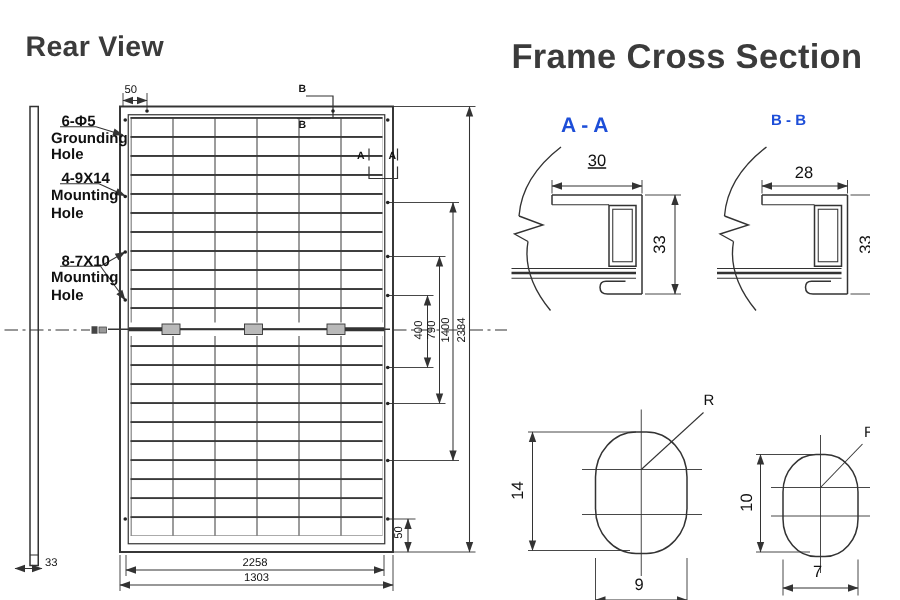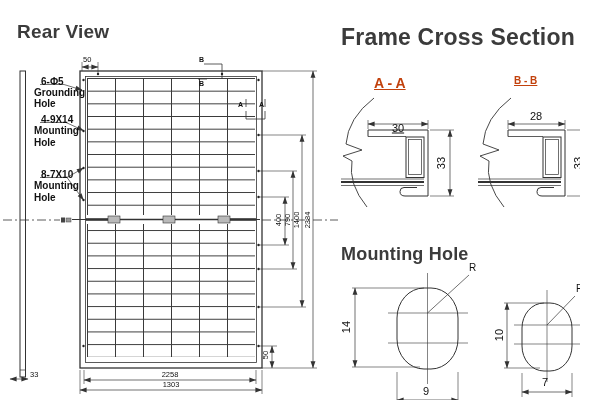--- a/index.html
+++ b/index.html
@@ -4,21 +4,21 @@
 <style>
   html,body{margin:0;padding:0;}
   #stage{
     position:relative; width:580px; height:400px; background:#ffffff;
     font-family:"Liberation Sans", sans-serif; overflow:hidden;
     color:#1a1a1a;
     margin-top:16px;
   }
   .abs{position:absolute;}
   .title{font-weight:bold; color:#3b3b3b; letter-spacing:.2px; white-space:nowrap;}
-  .sec-title{font-weight:bold; color:#c2410c; white-space:nowrap;text-decoration:underline;}
+  .sec-title{font-weight:bold; color:#1d4ed8; white-space:nowrap;}
   .t{position:absolute; font-size:7.5px; line-height:1; white-space:nowrap; color:#111;}
   .tc{transform:translate(-50%,-50%);}
   .tr{transform:translate(-50%,-50%) rotate(-90deg);}
   .call{position:absolute; font-size:10px; font-weight:600; line-height:1; white-space:nowrap; color:#111;}
   .big{font-size:11px;}
   .panel-grid{
     position:absolute; left:87px; top:62px; width:168px; height:279px;
     background-image:
       linear-gradient(to right, #3a3a3a 1px, transparent 1px),
       linear-gradient(to bottom, #3a3a3a 1px, transparent 1px);
@@ -235,21 +235,20 @@
         <line x1="507" y1="287" x2="507" y2="352" stroke-width=".7" marker-start="url(#ah)" marker-end="url(#ah)"></line>
         <line x1="522" y1="357" x2="522" y2="381"></line>
         <line x1="572" y1="357" x2="572" y2="381"></line>
         <line x1="522" y1="376" x2="572" y2="376" stroke-width=".7" marker-start="url(#ah)" marker-end="url(#ah)"></line>
       </g>
     </g>
   </svg>
 
   <div class="abs title" style="left:17px; top:5px; font-size:19px;">Rear View</div>
   <div class="abs title" style="left:341px; top:8px; font-size:23px;">Frame Cross Section</div>
-  <div class="abs title" style="left:341px; top:228px; font-size:18px;">Mounting Hole</div>
   <div class="abs sec-title" style="left:374px; top:59px; font-size:14px;">A - A</div>
   <div class="abs sec-title" style="left:514px; top:59px; font-size:10px;">B - B</div>
 
   <div class="call" style="left:41px; top:61px;">6-Φ5</div>
   <div class="call" style="left:34px; top:72px;text-align:right;">Grounding</div>
   <div class="call" style="left:34px; top:83px;">Hole</div>
   <div class="call" style="left:41px; top:99px;">4-9X14</div>
   <div class="call" style="left:34px; top:110px;">Mounting</div>
   <div class="call" style="left:34px; top:122px;">Hole</div>
   <div class="call" style="left:41px; top:154px;">8-7X10</div>
@@ -263,21 +262,21 @@
   <div class="t" style="left:259px; top:85px; font-weight:bold; font-size:7px;">A</div>
   <div class="t tr" style="left:279px; top:204px;">400</div>
   <div class="t tr" style="left:288px; top:204px;">790</div>
   <div class="t tr" style="left:297px; top:204px;">1400</div>
   <div class="t tr" style="left:308px; top:204px;">2384</div>
   <div class="t tr" style="left:266px; top:339px;">50</div>
   <div class="t" style="left:30px; top:355px;">33</div>
   <div class="t tc" style="left:170px; top:359px;">2258</div>
   <div class="t tc" style="left:171px; top:369px;">1303</div>
 
-  <div class="t tc big" style="left:398px; top:112px;text-decoration:underline;">30</div>
+  <div class="t tc big" style="left:398px; top:92px;text-decoration:underline;">30</div>
   <div class="t tc big" style="left:536px; top:100px;">28</div>
   <div class="t tr big" style="left:441px; top:147px;">33</div>
   <div class="t tr big" style="left:578px; top:147px;">33</div>
 
   <div class="t" style="left:469px; top:247px; font-size:10px;">R</div>
   <div class="t" style="left:576px; top:268px; font-size:10px;">R</div>
   <div class="t tr big" style="left:346px; top:311px;">14</div>
   <div class="t tc big" style="left:426px; top:375px;">9</div>
   <div class="t tr big" style="left:499px; top:319px;">10</div>
   <div class="t tc big" style="left:545px; top:366px;">7</div>

